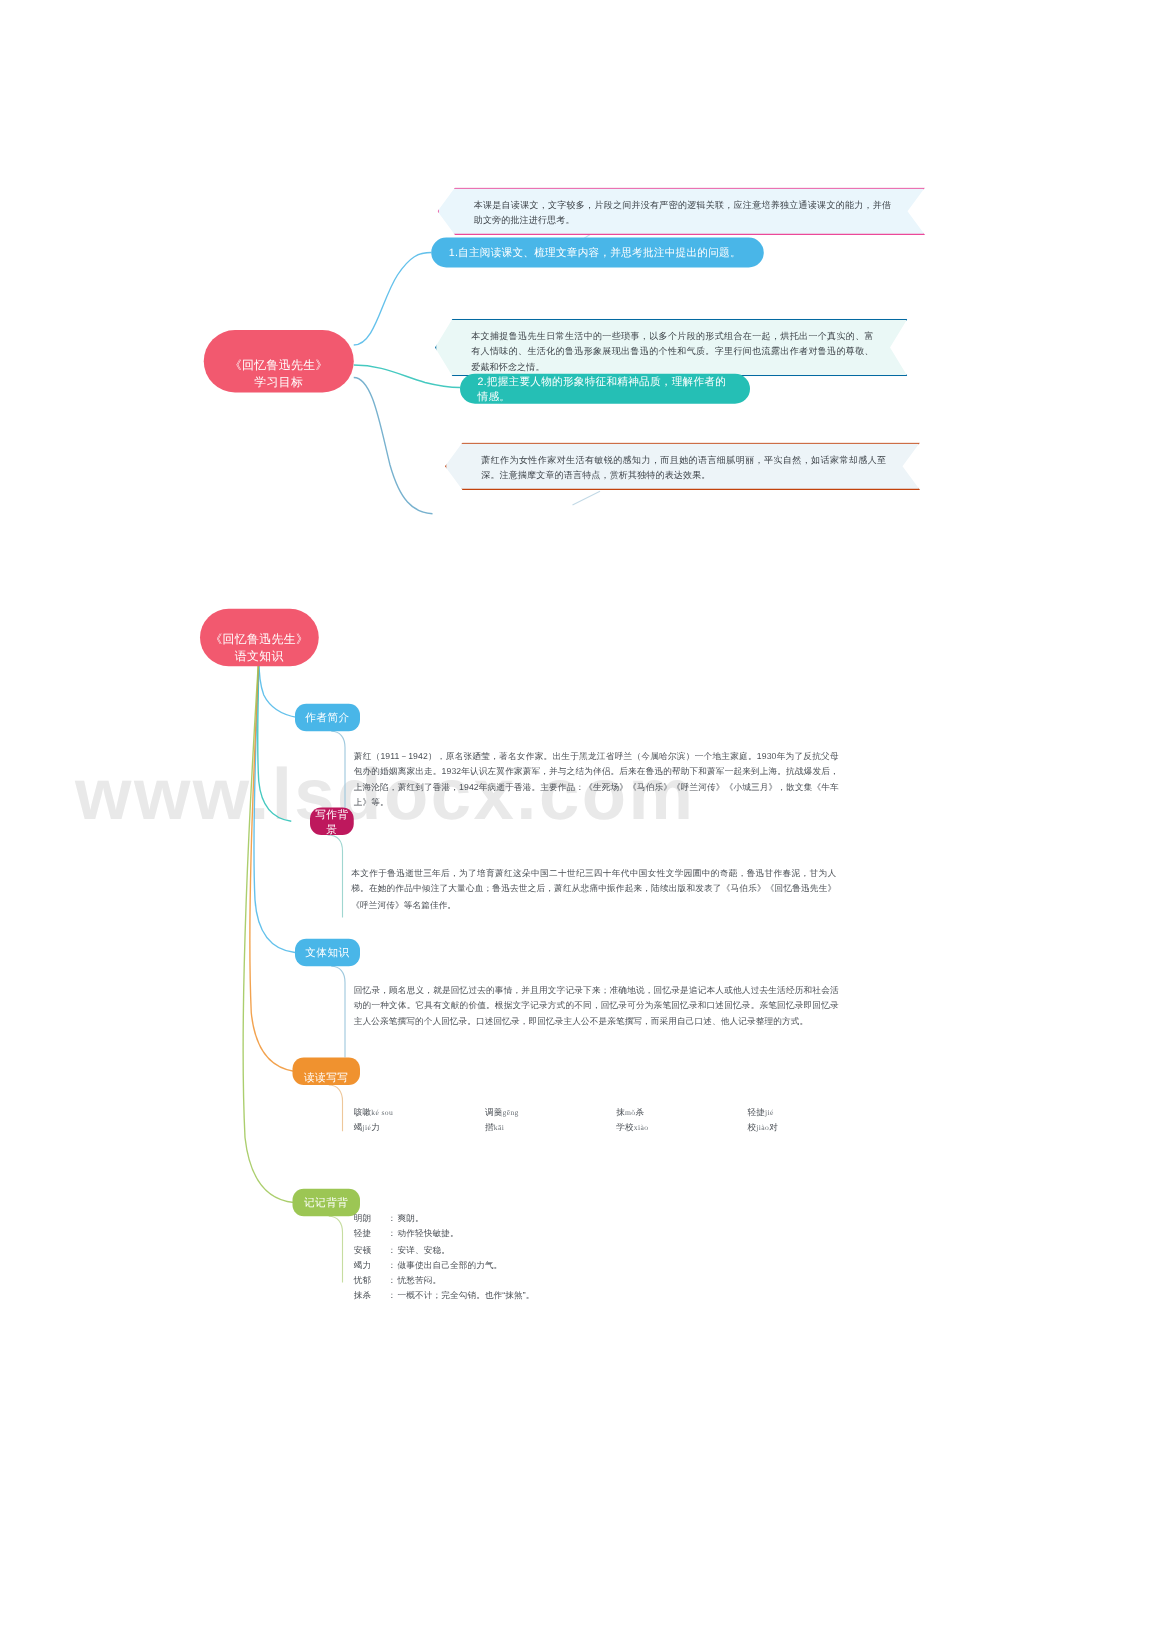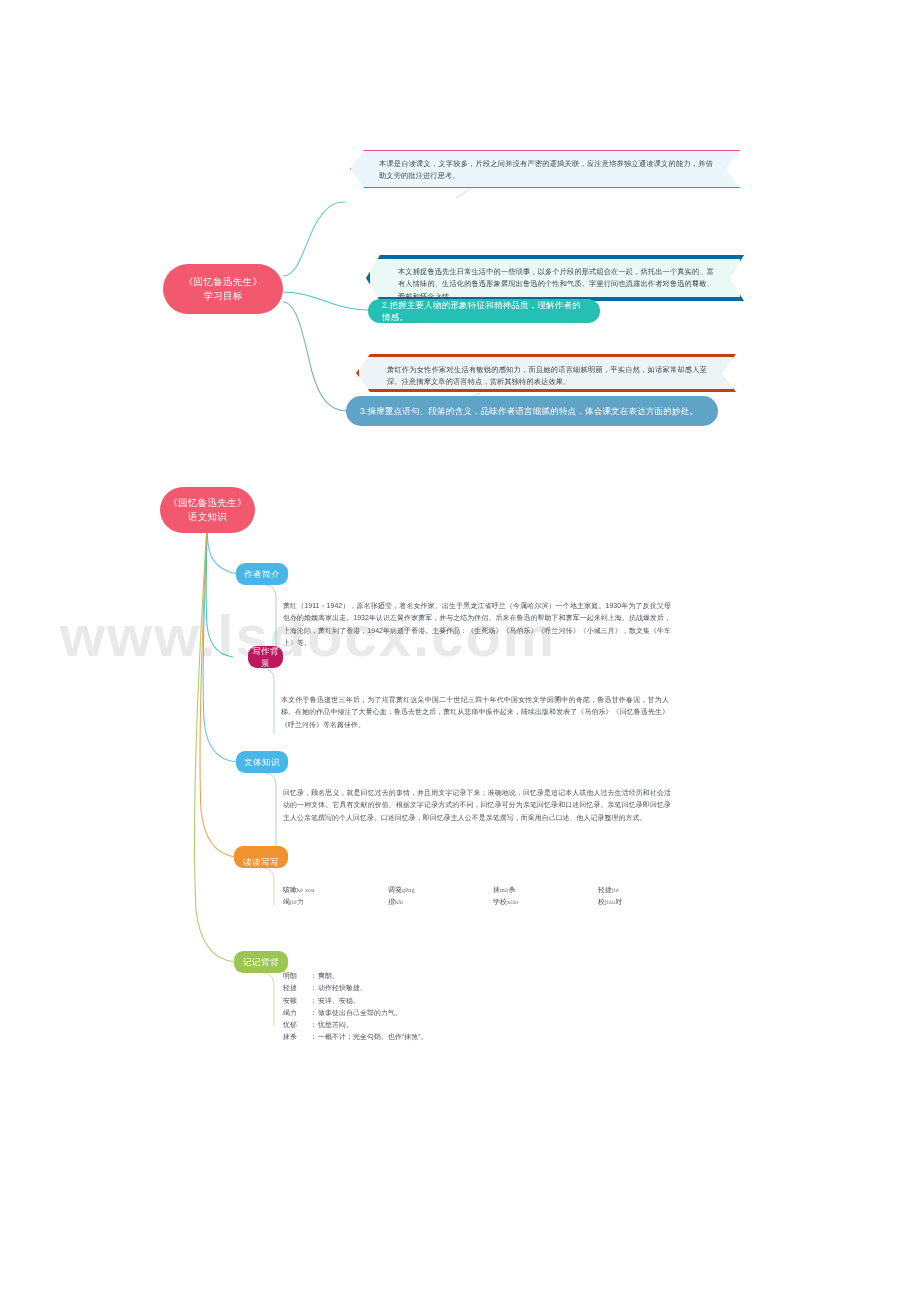--- a/index.html
+++ b/index.html
@@ -60,20 +60,21 @@
     color: #ffffff;
   }
   .node-text {
     width: 100%;
     text-align: center;
     line-height: 1.45;
   }
 
   .root {
     border-radius: 26px;
+    align-items: flex-end;
   }
   .root .node-text {
     font-size: 9.5px;
     letter-spacing: 0.3px;
   }
 
   .goal {
     border-radius: 16px;
     padding: 0 14px;
   }
@@ -193,36 +194,36 @@
     <div class="node-text">
       <div>《回忆鲁迅先生》</div>
       <div>学习目标</div>
     </div>
   </div>
 
   <div class="callout" style="left:350px; top:150px; width:390px; height:38px; background:#EAF6FC; border:1px solid #ec4899;">
     <div class="callout-text">本课是自读课文，文字较多，片段之间并没有严密的逻辑关联，应注意培养独立通读课文的能力，并借助文旁的批注进行思考。</div>
   </div>
 
-
-  <div class="callout" style="left:366px; top:255px; width:378px; height:46px; background:#EAF8F6; border:4px solid #0369a1;">
+  <div class="node goal" style="left:345px; top:190px; width:266px; height:24px; background:#49B6E8;">
+    <div class="node-text">1.自主阅读课文、梳理文章内容，并思考批注中提出的问题。</div>
+  </div>
+
+  <div class="callout" style="left:348px; top:255px; width:378px; height:46px; background:#EAF8F6; border:1px solid #0369a1;">
     <div class="callout-text">本文捕捉鲁迅先生日常生活中的一些琐事，以多个片段的形式组合在一起，烘托出一个真实的、富有人情味的、生活化的鲁迅形象展现出鲁迅的个性和气质。字里行间也流露出作者对鲁迅的尊敬、爱戴和怀念之情。</div>
   </div>
 
   <div class="node goal" style="left:368px; top:299px; width:232px; height:24px; background:#25BFB5;">
     <div class="node-text">2.把握主要人物的形象特征和精神品质，理解作者的情感。</div>
   </div>
 
-  <div class="callout" style="left:356px; top:354px; width:380px; height:38px; background:#EDF4F8; border:3px solid #c2410c;">
+  <div class="callout" style="left:356px; top:354px; width:380px; height:38px; background:#EDF4F8; border:1px solid #c2410c;">
     <div class="callout-text">萧红作为女性作家对生活有敏锐的感知力，而且她的语言细腻明丽，平实自然，如话家常却感人至深。注意揣摩文章的语言特点，赏析其独特的表达效果。</div>
   </div>
 
-  <div class="node goal" style="left:346px; top:396px; width:372px; height:30px; background:#5FA3C6;">
-    <div class="node-text">3.揣摩重点语句、段落的含义，品味作者语言细腻的特点，体会课文在表达方面的妙处。</div>
-  </div>
 
   <div class="node root" style="left:160px; top:487px; width:95px; height:46px; background:#F2596F;">
     <div class="node-text">
       <div>《回忆鲁迅先生》</div>
       <div>语文知识</div>
     </div>
   </div>
 
   <div class="node sub" style="left:236px; top:563px; width:52px; height:22px; background:#49B6E8;">
     <div class="node-text">作者简介</div>

